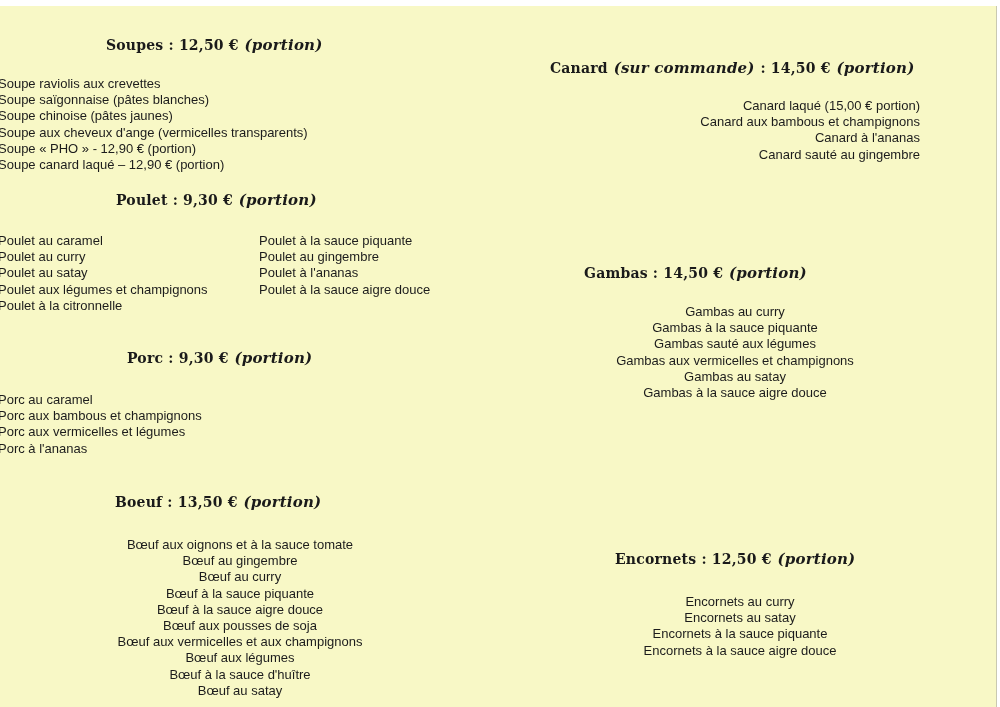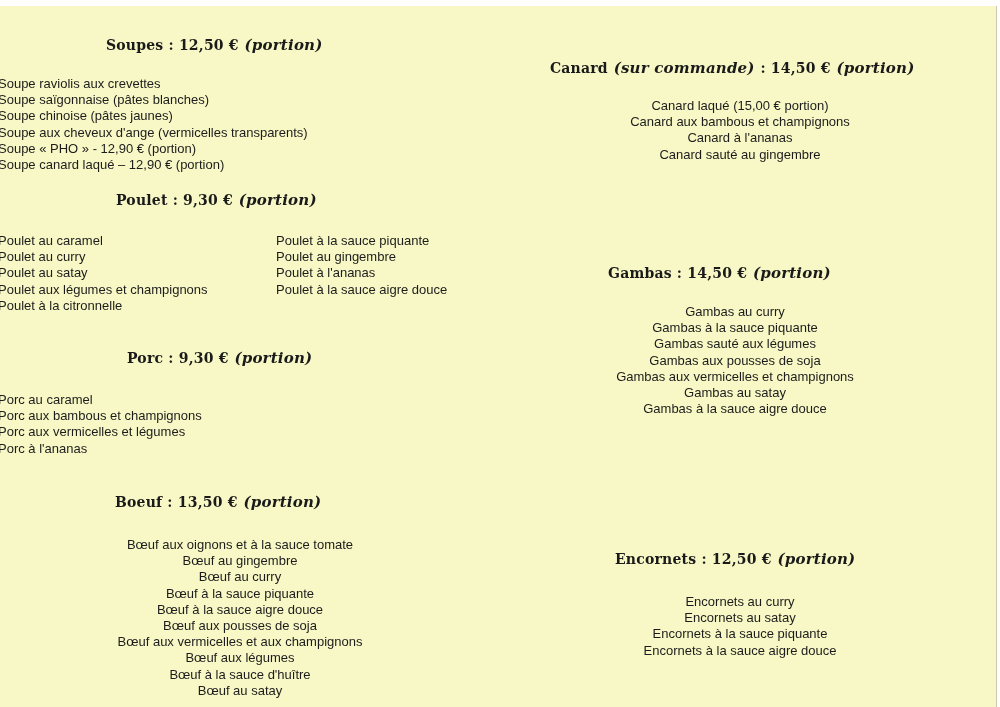--- a/index.html
+++ b/index.html
@@ -53,21 +53,21 @@
     <span class="big">Poulet : 9,30 €</span>
     <span class="small">(portion)</span>
   </div>
   <div class="list left" style="left:-2px; top:227px;">
     <div>Poulet au caramel</div>
     <div>Poulet au curry</div>
     <div>Poulet au satay</div>
     <div>Poulet aux légumes et champignons</div>
     <div>Poulet à la citronnelle</div>
   </div>
-  <div class="list left" style="left:259px; top:227px;margin-left:17px;">
+  <div class="list left" style="left:259px; top:227px;">
     <div>Poulet à la sauce piquante</div>
     <div>Poulet au gingembre</div>
     <div>Poulet à l'ananas</div>
     <div>Poulet à la sauce aigre douce</div>
   </div>
 
   <div class="heading" style="left:127px; top:342px;">
     <span class="big">Porc : 9,30 €</span>
     <span class="small">(portion)</span>
   </div>
@@ -94,36 +94,35 @@
     <div>Bœuf à la sauce d'huître</div>
     <div>Bœuf au satay</div>
   </div>
 
   <div class="heading" style="left:550px; top:52px;">
     <span class="big">Canard</span>
     <span class="small">(sur commande)</span>
     <span class="big">: 14,50 €</span>
     <span class="small">(portion)</span>
   </div>
-  <div class="list center" style="left:560px; width:360px; top:92px;">
+  <div class="list center" style="left:560px; width:360px; top:92px;text-align:right;">
     <div>Canard laqué (15,00 € portion)</div>
     <div>Canard aux bambous et champignons</div>
     <div>Canard à l'ananas</div>
     <div>Canard sauté au gingembre</div>
   </div>
 
-  <div class="heading" style="left:608px; top:257px;text-align:center;">
+  <div class="heading" style="left:584px; top:257px;text-align:center;">
     <span class="big">Gambas : 14,50 €</span>
     <span class="small">(portion)</span>
   </div>
   <div class="list center" style="left:560px; width:350px; top:298px;">
     <div>Gambas au curry</div>
     <div>Gambas à la sauce piquante</div>
     <div>Gambas sauté aux légumes</div>
-    <div>Gambas aux pousses de soja</div>
     <div>Gambas aux vermicelles et champignons</div>
     <div>Gambas au satay</div>
     <div>Gambas à la sauce aigre douce</div>
   </div>
 
   <div class="heading" style="left:600px; top:543px;margin-left:15px;">
     <span class="big">Encornets : 12,50 €</span>
     <span class="small">(portion)</span>
   </div>
   <div class="list center" style="left:565px; width:350px; top:588px;">

